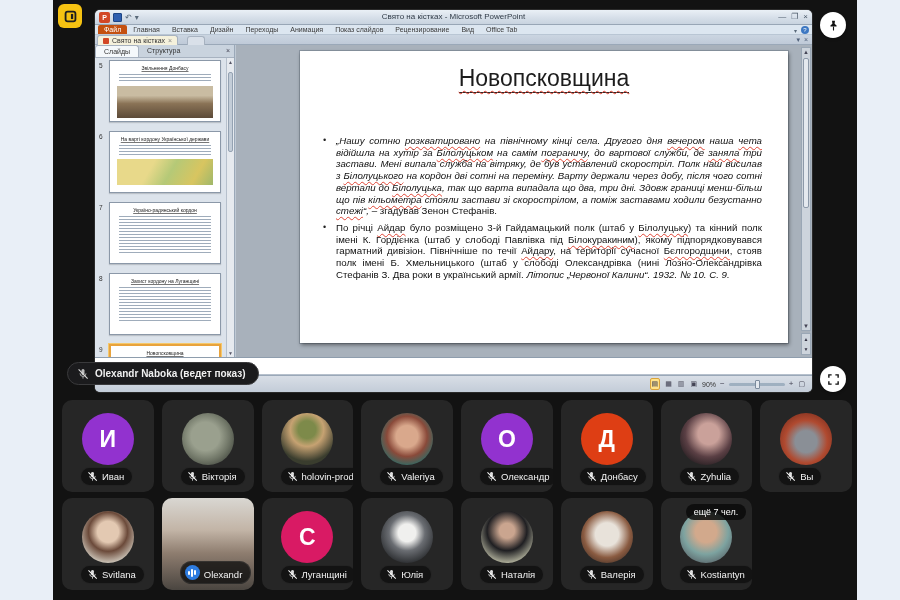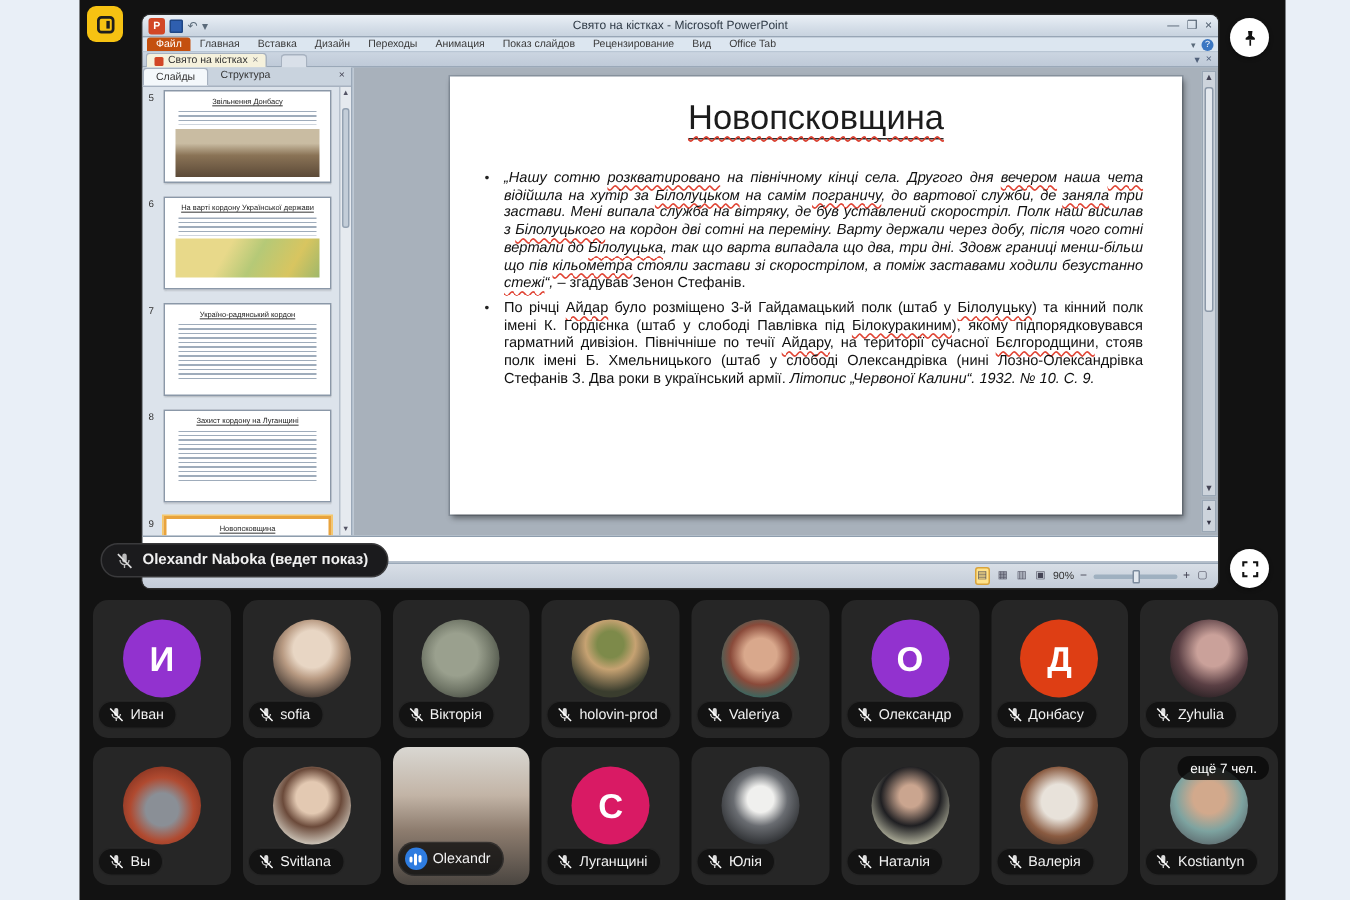--- a/index.html
+++ b/index.html
@@ -75,21 +75,21 @@
   
   .slide-area { position:absolute; left:141px; top:0; right:0; height:312px; background:#A8B1BB; }
   .slide { position:absolute; left:64px; top:6px; width:488px; height:292px; background:#fff;
     box-shadow:1px 2px 4px rgba(0,0,0,.45), 0 0 0 1px #8b96a2; }
   .slide-title { position:absolute; left:0; right:0; top:14px; text-align:center; }
   .slide-title span { font-size:23px; color:#1c1c1c; border-bottom:1.5px solid #2b2b2b; padding-bottom:1px;
     text-decoration:underline wavy #D93B2B; text-decoration-thickness:1px; text-underline-offset:4px; }
   .slide-bullets { position:absolute; left:36px; right:26px; top:62px; list-style:none; }
   .slide-bullets li { position:relative; font-size:9.7px; line-height:11.7px; color:#101010; text-align:justify; margin-bottom:5px; }
   .slide-bullets li::before { content:"•"; position:absolute; left:-13px; top:0; font-size:9px; color:#222; }
-  li.b1 { font-style:italic; }
+  li.b1 { font-style:italic;margin-top:22px; }
   li.b1 .upright { font-style:normal; }
   li.b2 .ital { font-style:italic; }
   .wavy { text-decoration:underline wavy #E04434; text-decoration-thickness:.8px; text-underline-offset:1.5px; }
   .slide-scroll { position:absolute; right:1px; top:2px; width:10px; bottom:26px; background:#CDD4DC; border:1px solid #9AA7B5; }
   .slide-scroll .arr { position:absolute; left:0; right:0; text-align:center; font-size:6px; color:#445; }
   .slide-scroll .sthumb { position:absolute; left:1px; right:1px; top:10px; height:150px; background:#E4E9EF; border:1px solid #8C99A9; border-radius:2px; }
   .pagebtns { position:absolute; right:1px; bottom:2px; width:10px; height:22px; background:#CDD4DC; border:1px solid #9AA7B5;
     display:flex; flex-direction:column; align-items:center; justify-content:space-around; font-size:5px; color:#334; }
 
   .notes-pane { position:absolute; left:0; top:347px; right:0; height:18px; background:#fff; border-top:1px solid #8E9DAD; border-bottom:1px solid #B6C0CC; }
@@ -115,21 +115,21 @@
   .presenter-pill span { color:#F0F0F0; font-size:10px; font-weight:bold; white-space:nowrap; }
 
   
   .grid { position:absolute; left:9px; top:400px; width:790px; display:grid;
     grid-template-columns:repeat(8,1fr); grid-auto-rows:92px; gap:6px 8px; }
   .tile { position:relative; background:#262626; border-radius:10px; overflow:hidden; }
   .avatar { position:absolute; left:50%; top:13px; transform:translateX(-50%); width:52px; height:52px; border-radius:50%;
     display:flex; align-items:center; justify-content:center; }
   .avatar span { color:#fff; font-size:23px; font-weight:bold; }
   .tile.video { background:linear-gradient(180deg,#D9D7D2 0%,#C2B4A6 35%,#8E7D6F 60%,#4A4540 100%); }
-  .name-pill { position:absolute; left:3px; bottom:6px; display:flex; align-items:center; gap:4px;
+  .name-pill { position:absolute; left:18px; bottom:6px; display:flex; align-items:flex-end; gap:4px;
     background:rgba(14,14,14,.78); border:1px solid rgba(255,255,255,.07); border-radius:12px; padding:3px 8px 3px 6px;margin-top:20px; }
   .name-pill span { color:#F2F2F2; font-size:9.5px; white-space:nowrap; }
   .speak-badge { width:15px; height:15px; border-radius:50%; display:flex; align-items:center; justify-content:center; gap:1px; }
   .speak-badge i { display:block; width:2px; background:#fff; border-radius:1px; }
   .speak-badge .h1{height:4px;} .speak-badge .h2{height:8px;} .speak-badge .h3{height:5px;}
   .more-badge { position:absolute; top:6px; right:6px; background:rgba(10,10,10,.85); color:#fff; font-size:9px;
     border-radius:10px; padding:3px 8px; z-index:2; }
 
   
   .ph1 { background:radial-gradient(circle at 50% 38%,#E8D6C4 0 30%,#B89A82 48%,#4A3F38 78%); }
@@ -332,32 +332,20 @@
             <svg width="11" height="11" viewBox="0 0 12 12">
               <rect x="4.5" y="1" width="3" height="6" rx="1.5" fill="#ddd"></rect>
               <path d="M3 5.4a3 3 0 0 0 6 0" stroke="#ddd" stroke-width=".9" fill="none"></path>
               <line x1="6" y1="8.4" x2="6" y2="10.6" stroke="#ddd" stroke-width=".9"></line>
               <line x1="1.6" y1="1.4" x2="10.6" y2="10.6" stroke="#fff" stroke-width="1.1"></line>
             </svg>
             <span>Иван</span>
           </div>
       </div>
 
-      <div class="tile">
-        <div class="avatar ph1"></div>
-        <div class="name-pill">
-            <svg width="11" height="11" viewBox="0 0 12 12">
-              <rect x="4.5" y="1" width="3" height="6" rx="1.5" fill="#ddd"></rect>
-              <path d="M3 5.4a3 3 0 0 0 6 0" stroke="#ddd" stroke-width=".9" fill="none"></path>
-              <line x1="6" y1="8.4" x2="6" y2="10.6" stroke="#ddd" stroke-width=".9"></line>
-              <line x1="1.6" y1="1.4" x2="10.6" y2="10.6" stroke="#fff" stroke-width="1.1"></line>
-            </svg>
-            <span>sofia</span>
-          </div>
-      </div>
 
       <div class="tile">
         <div class="avatar ph2"></div>
         <div class="name-pill">
             <svg width="11" height="11" viewBox="0 0 12 12">
               <rect x="4.5" y="1" width="3" height="6" rx="1.5" fill="#ddd"></rect>
               <path d="M3 5.4a3 3 0 0 0 6 0" stroke="#ddd" stroke-width=".9" fill="none"></path>
               <line x1="6" y1="8.4" x2="6" y2="10.6" stroke="#ddd" stroke-width=".9"></line>
               <line x1="1.6" y1="1.4" x2="10.6" y2="10.6" stroke="#fff" stroke-width="1.1"></line>
             </svg>

